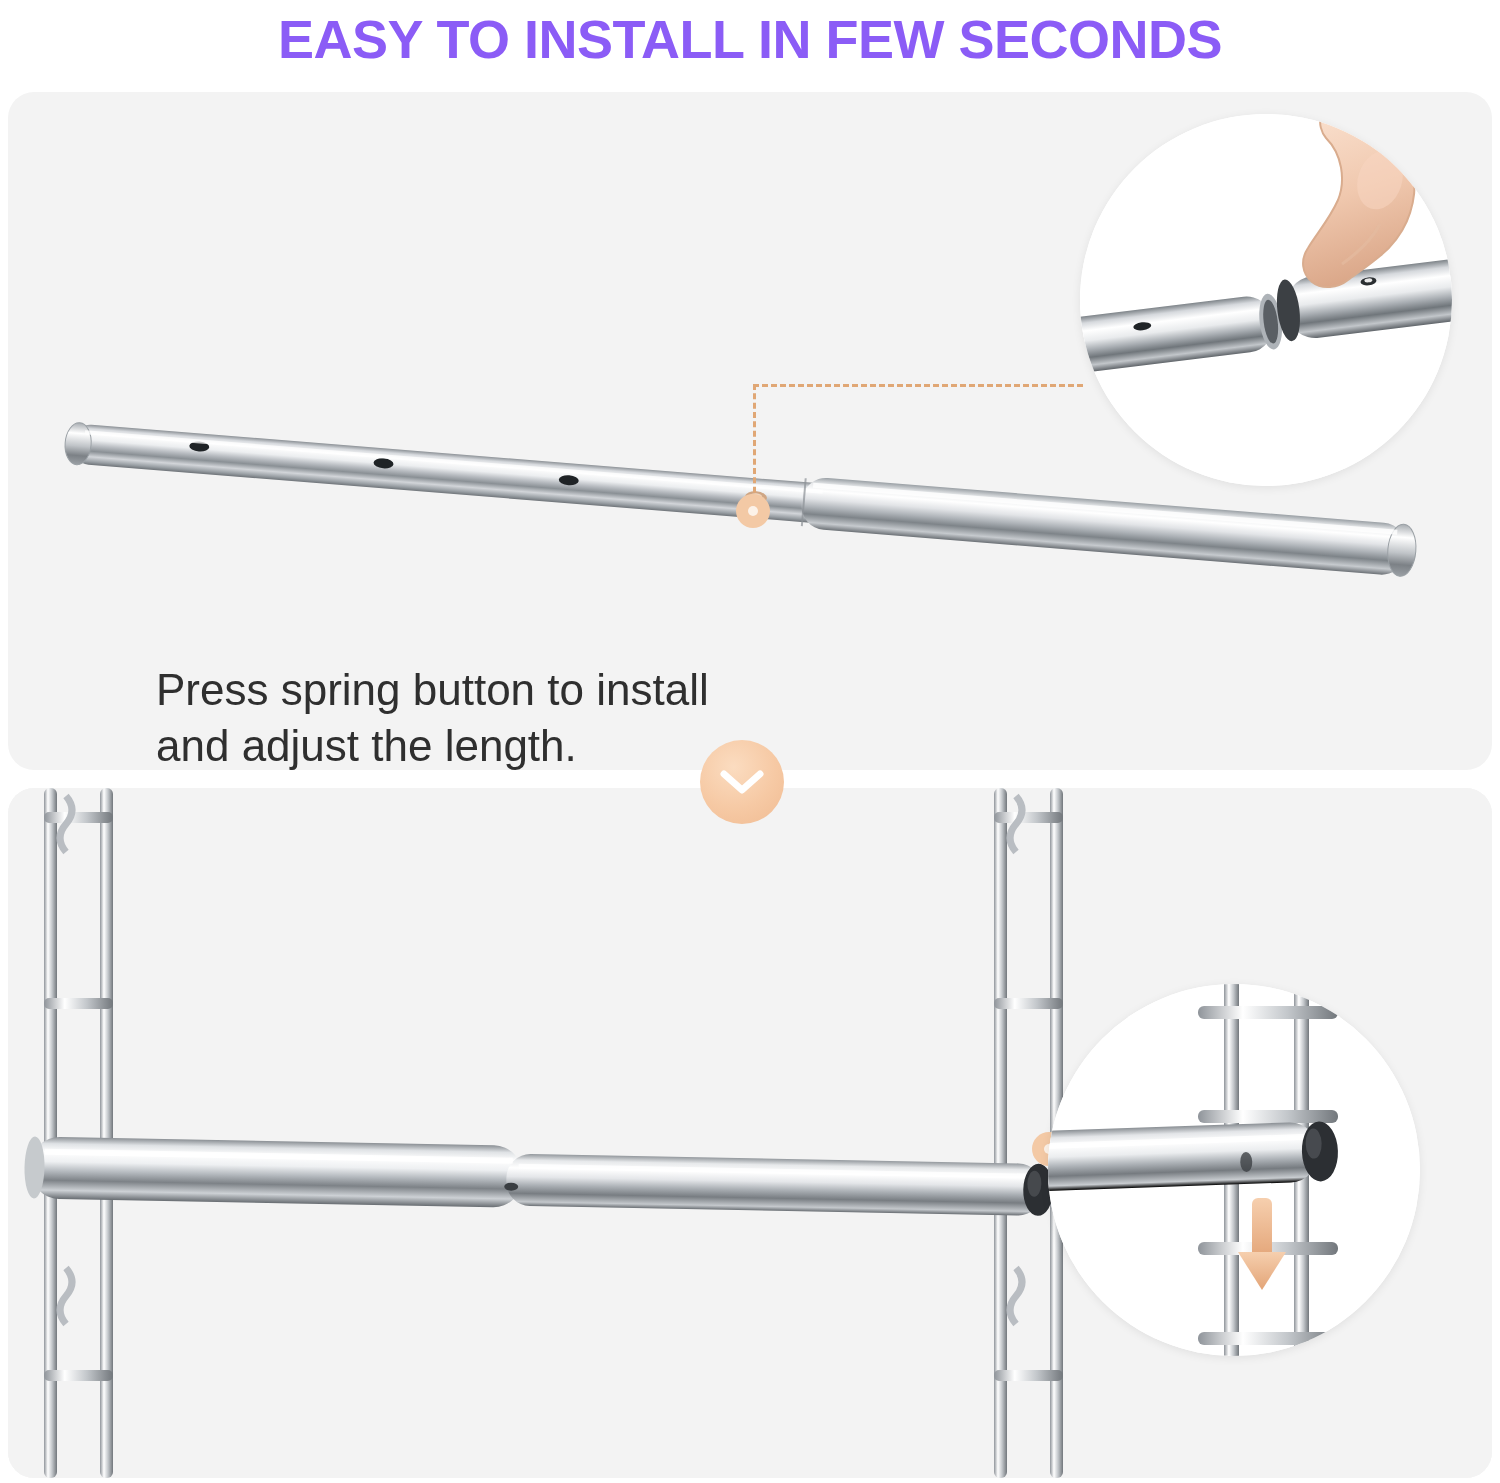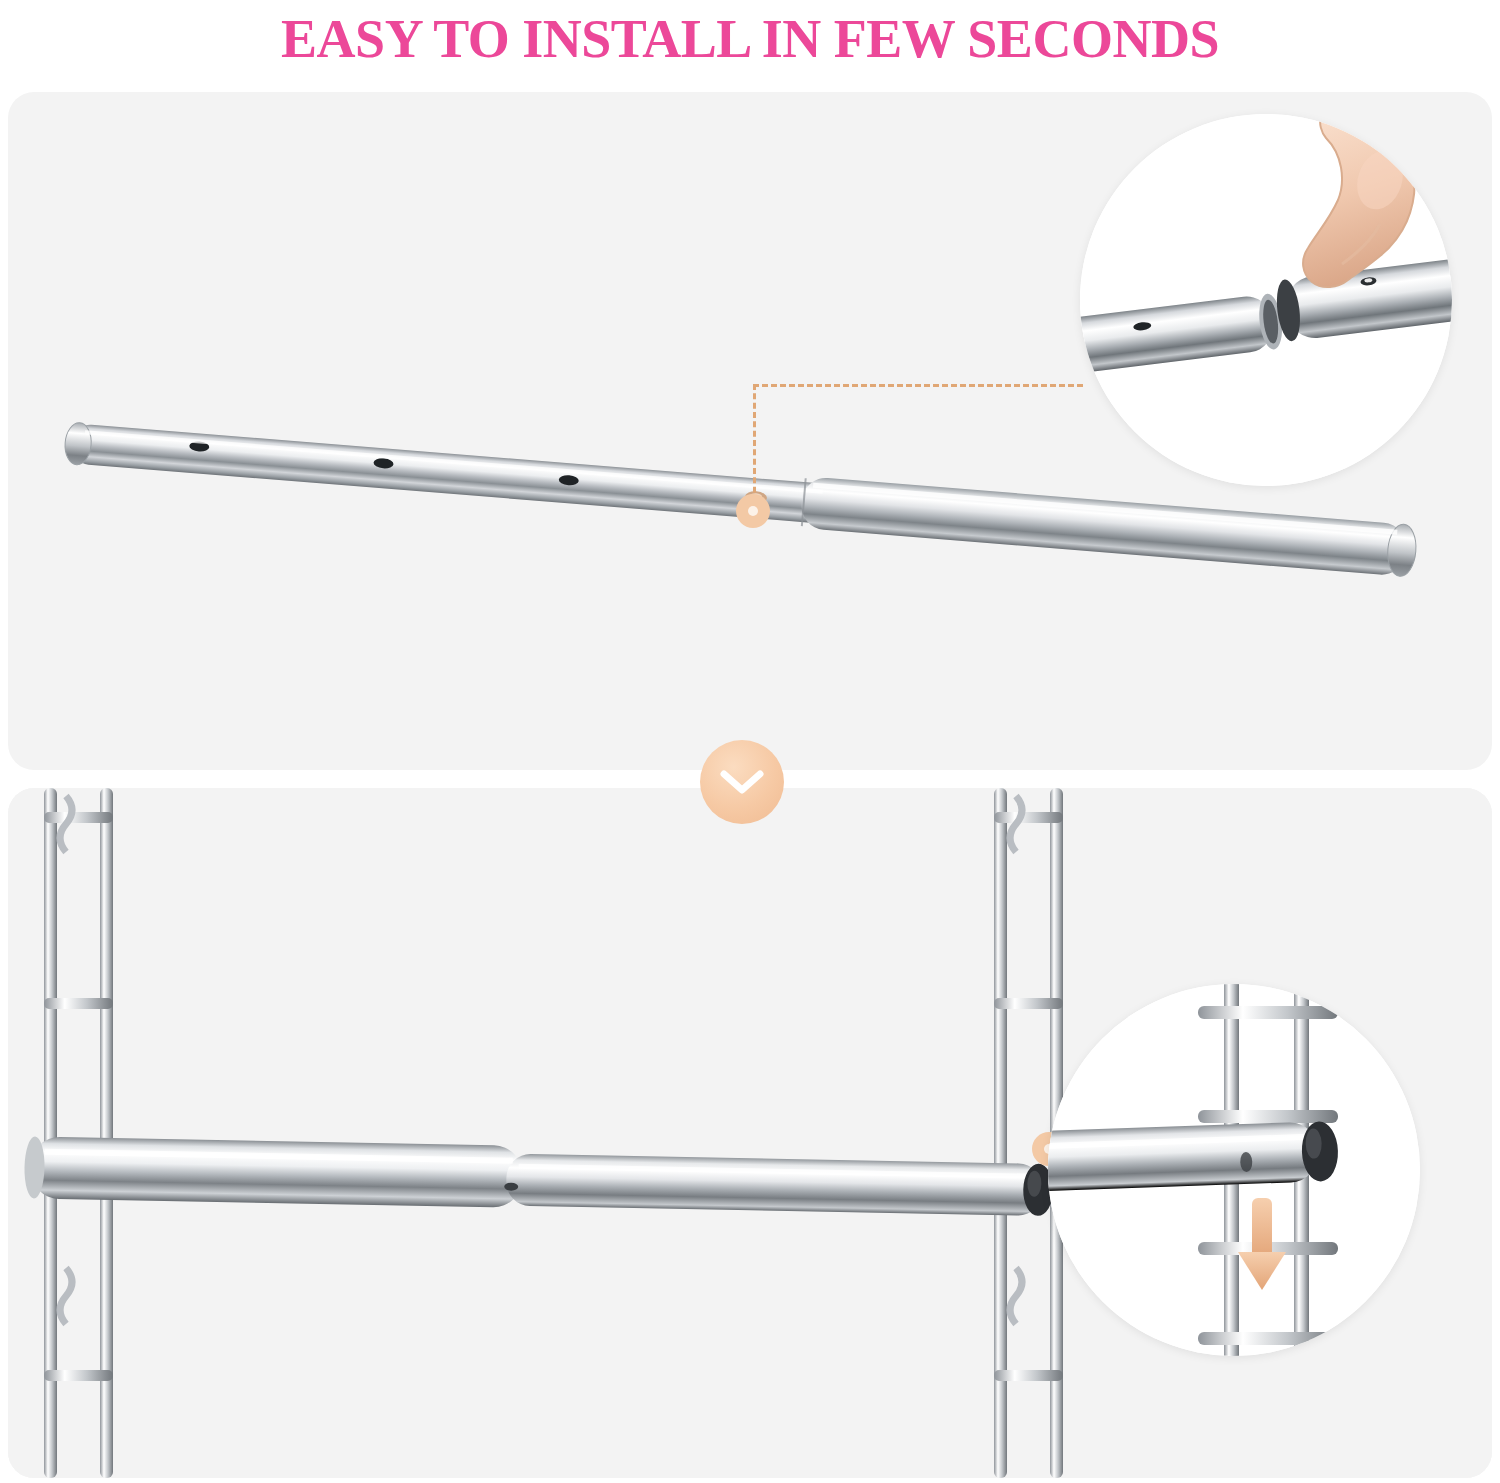--- a/index.html
+++ b/index.html
@@ -18,25 +18,25 @@
   
   .header {
     width: 1500px;
     height: 78px;
     display: flex;
     align-items: center;
     justify-content: center;
     background: #ffffff;
   }
   .header-title {
-    font-family: Liberation Serif, serif;
+    font-family: Liberation Sans, sans-serif;
     font-weight: bold;
     font-size: 54px;
     letter-spacing: -0.5px;
-    color: #ec4899;
+    color: #8b5cf6;
     white-space: nowrap;
   }
 
   
   .panel {
     position: absolute;
     left: 8px;
     width: 1484px;
     background: #f3f3f3;
     border-radius: 26px;
@@ -247,20 +247,22 @@
         <path d="M258 -10 C 300 -10 330 16 334 58 C 338 96 322 124 300 142
                  C 288 152 276 160 268 166 C 258 174 242 176 232 168
                  C 222 160 220 146 228 134 C 238 118 250 104 258 86
                  C 266 66 262 40 246 24 C 236 12 238 -10 258 -10 Z" fill="url(#skinG)" stroke="#d9ac8e" stroke-width="2"></path>
         <path d="M262 150 C 276 140 292 126 300 110" fill="none" stroke="#e4bba0" stroke-width="3" opacity=".7"></path>
         <ellipse cx="300" cy="66" rx="22" ry="30" fill="#f7d6c1" opacity=".55" transform="rotate(18 300 66)"></ellipse>
       </g>
     </svg>
   </div>
 
+  <div class="caption" id="caption-top">Press spring button to install
+and adjust the length.</div>
 </div>
 
 <div class="chevron-badge">
   <svg width="44" height="28" viewBox="0 0 44 28">
     <path d="M4 6 L22 22 L40 6" fill="none" stroke="#ffffff" stroke-width="7" stroke-linecap="round" stroke-linejoin="round"></path>
   </svg>
 </div>
 
 <div class="panel" id="panel-bottom">
 

